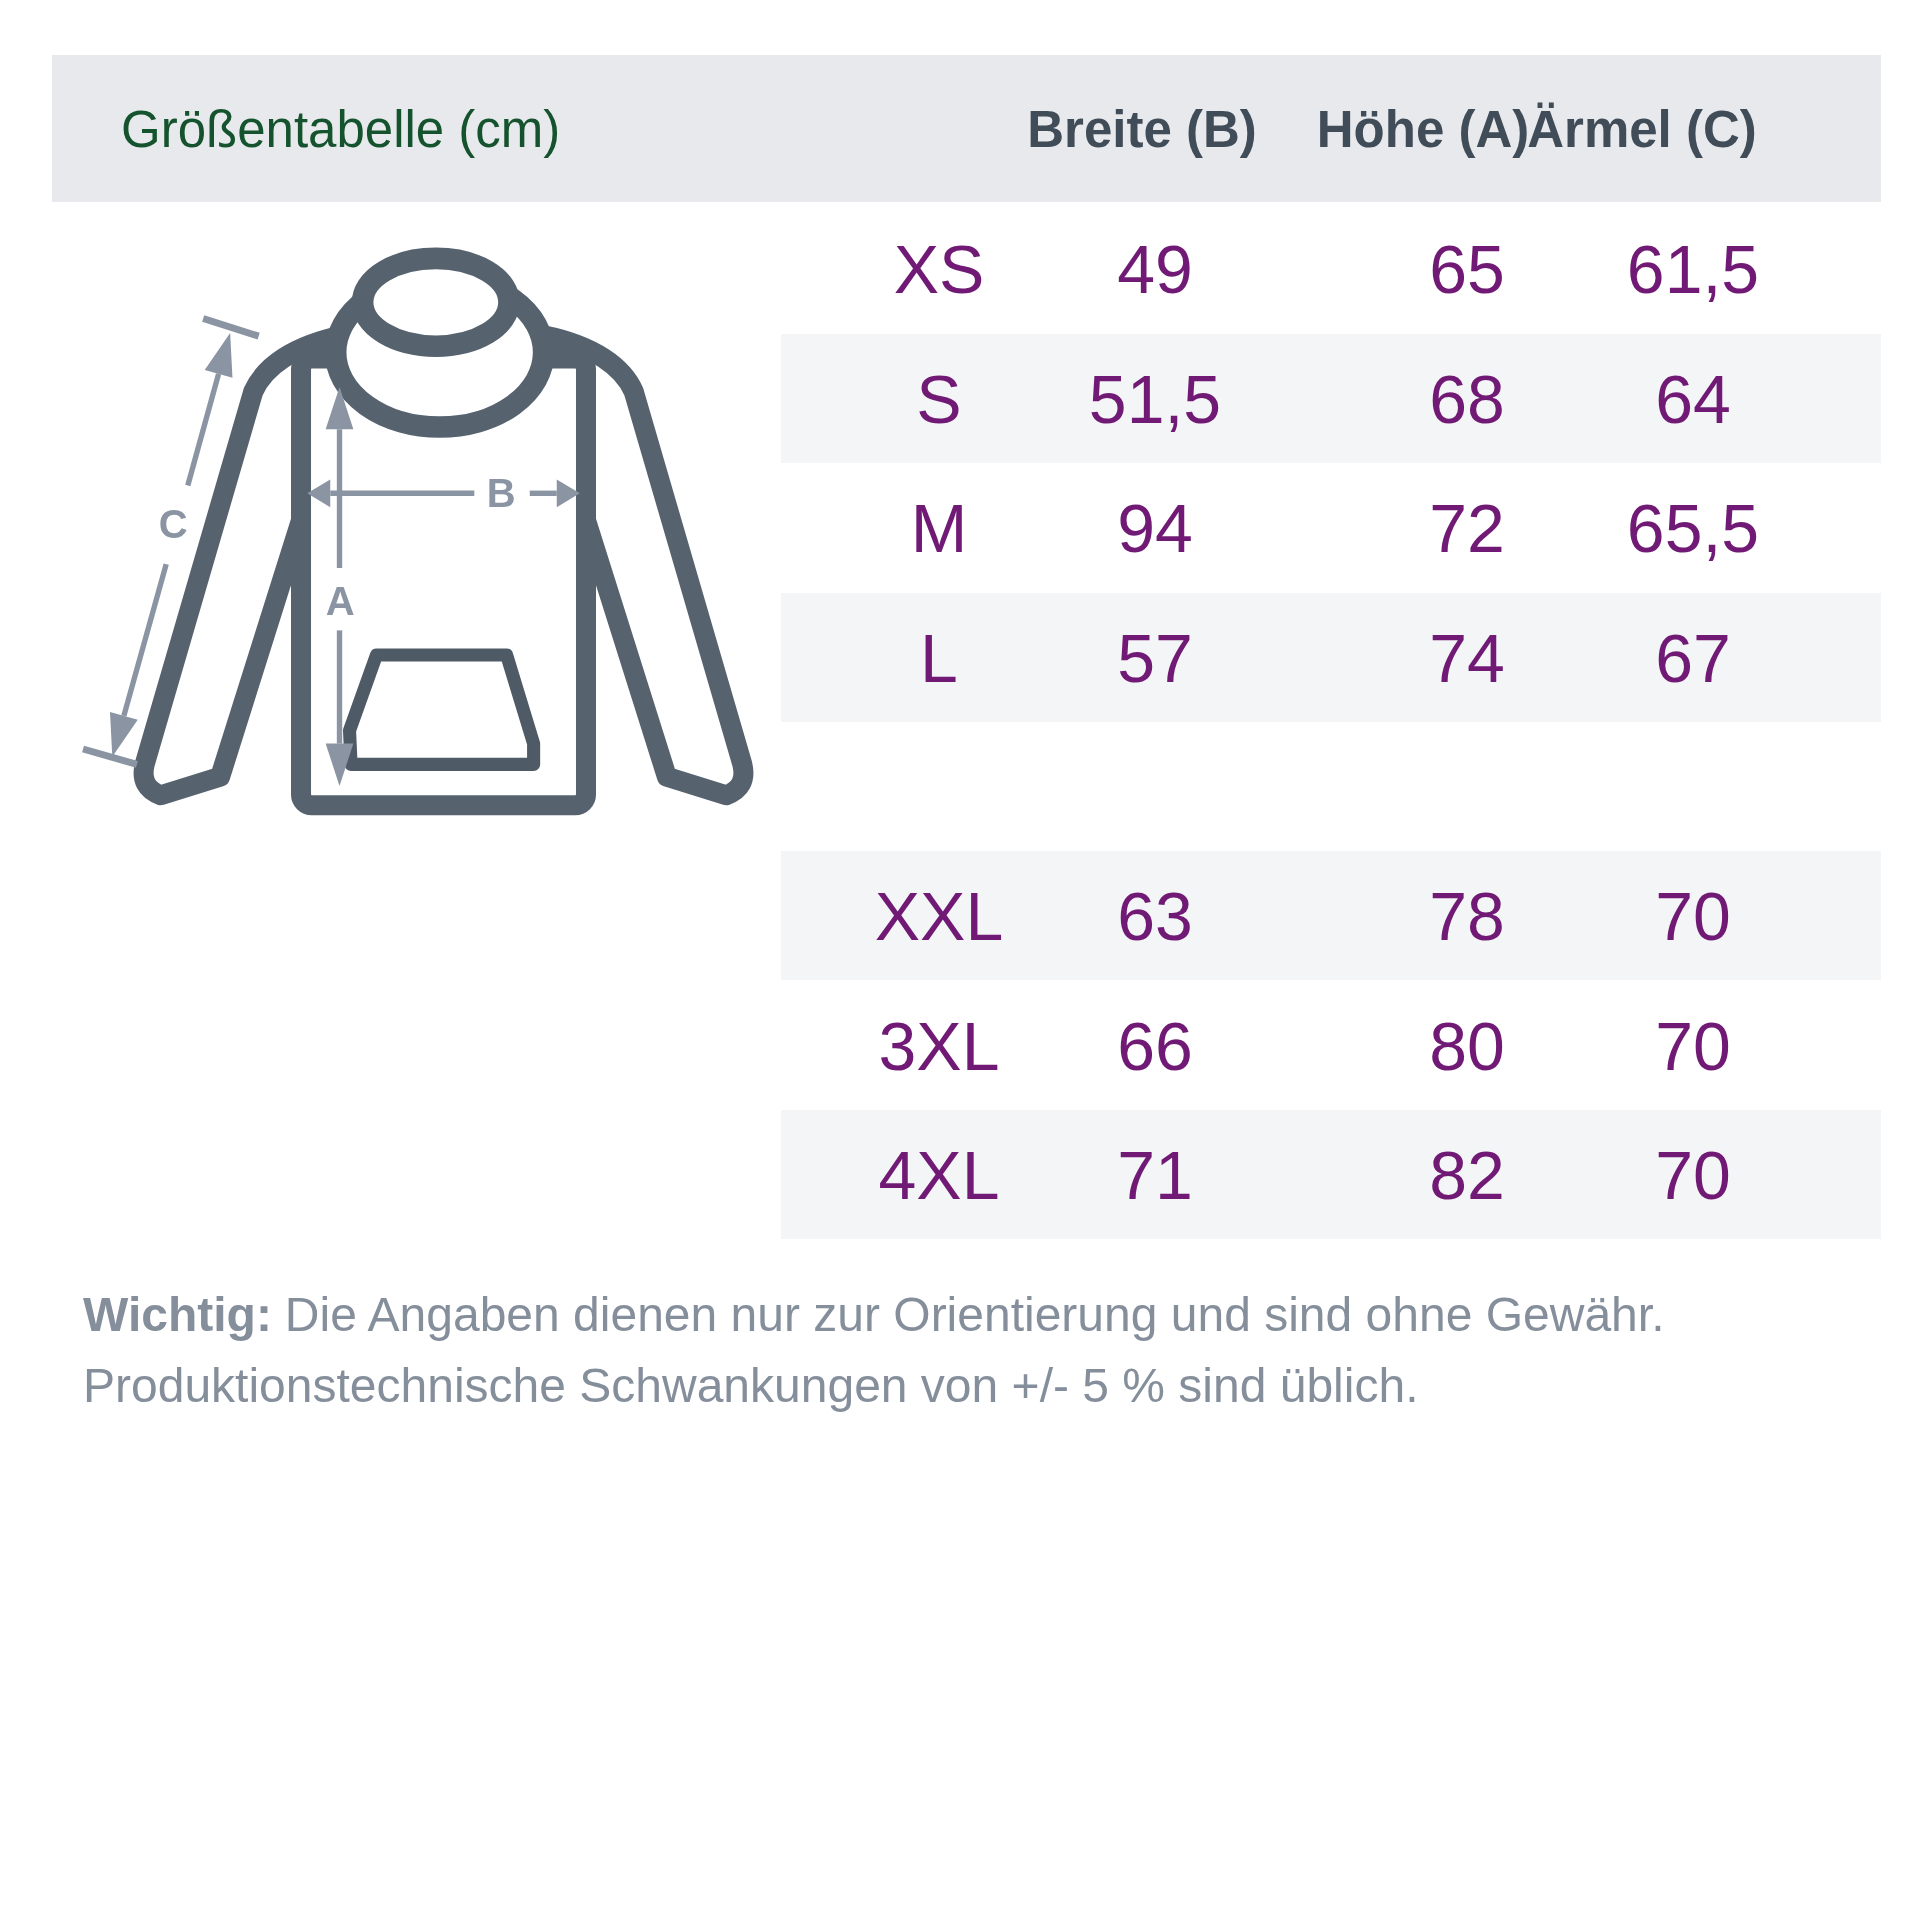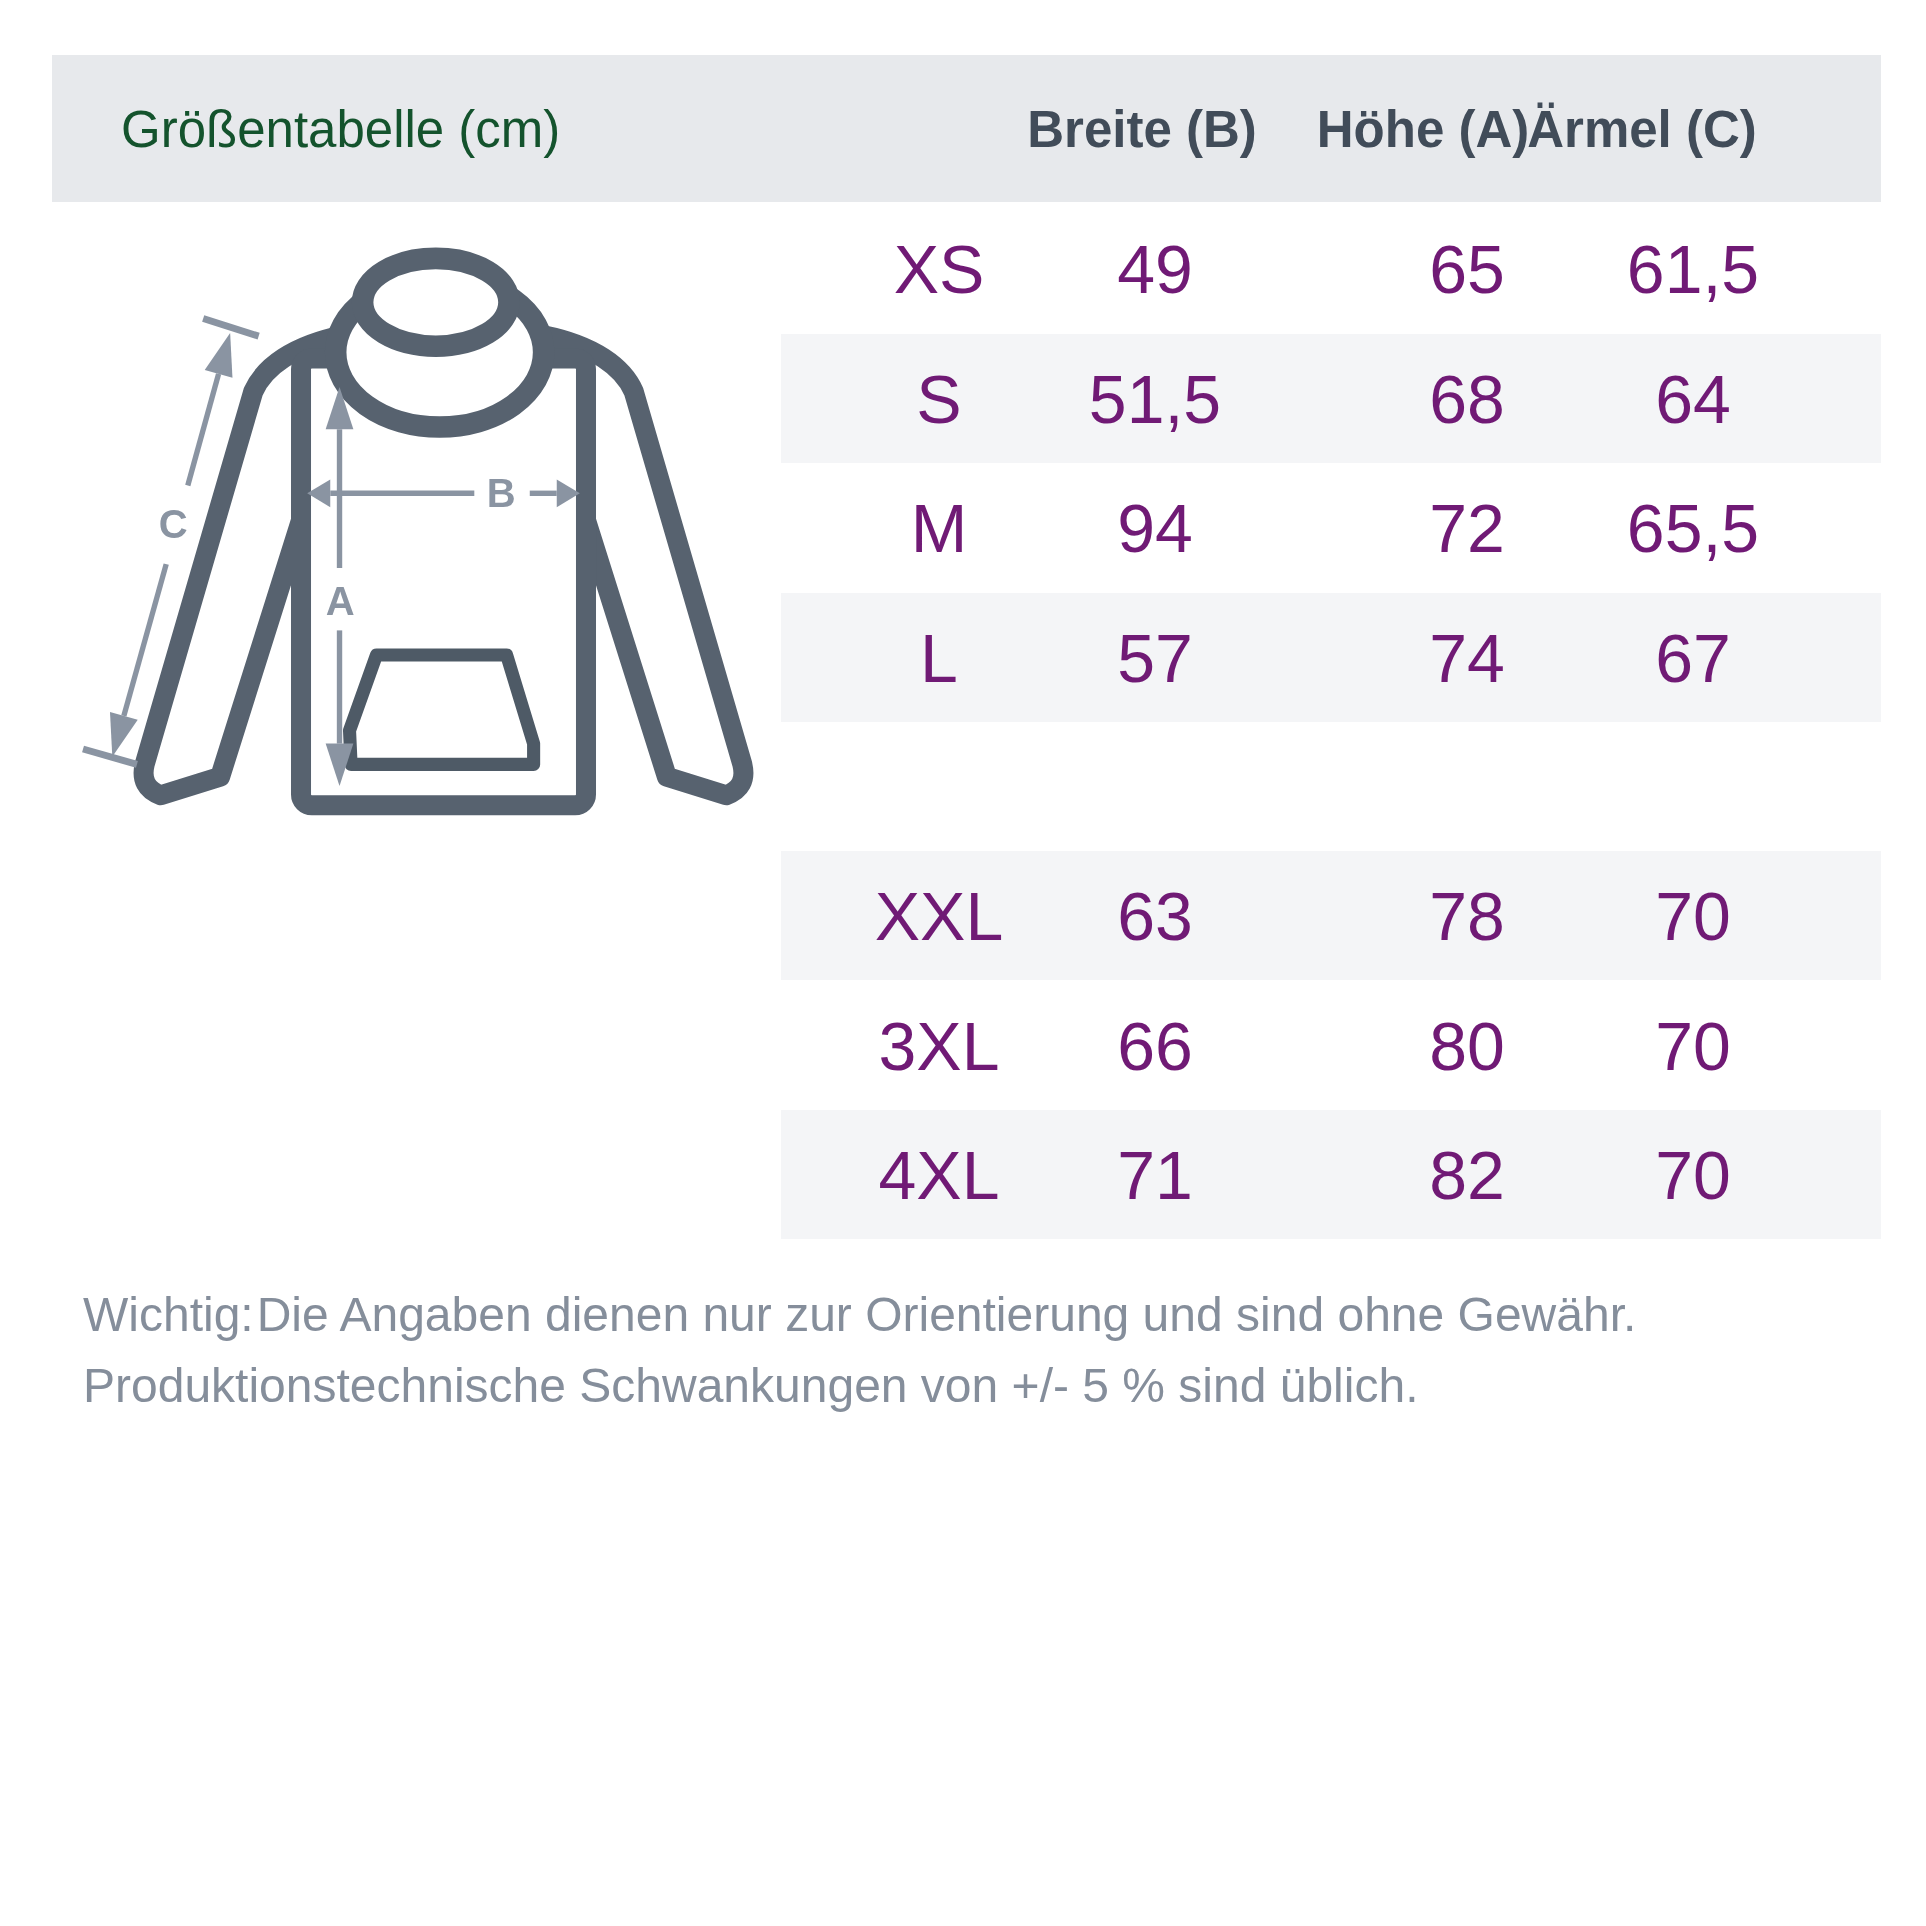--- a/index.html
+++ b/index.html
@@ -66,21 +66,21 @@
   .m-label {
     font-family:"Liberation Sans", sans-serif;
     font-size:52px; font-weight:600; fill:#8a94a2;
   }
 
   
   .footer-note {
     position:absolute; left:83px; top:1279px; width:1772px;
     font-size:48px; line-height:71px; color:#858e9b;
   }
-  .footer-note .warn { font-weight:normal; margin-right:3px;text-align:center; }
+  .footer-note .warn { font-weight:bold; margin-right:13px;text-align:center; }
   .footer-line { white-space:nowrap; }
 </style>
 </head>
 <body>
 
 <div class="canvas">
 
   <div class="header-band">
     <div class="chart-title">Größentabelle (cm)</div>
     <div class="col-head c1">Breite (B)</div>

